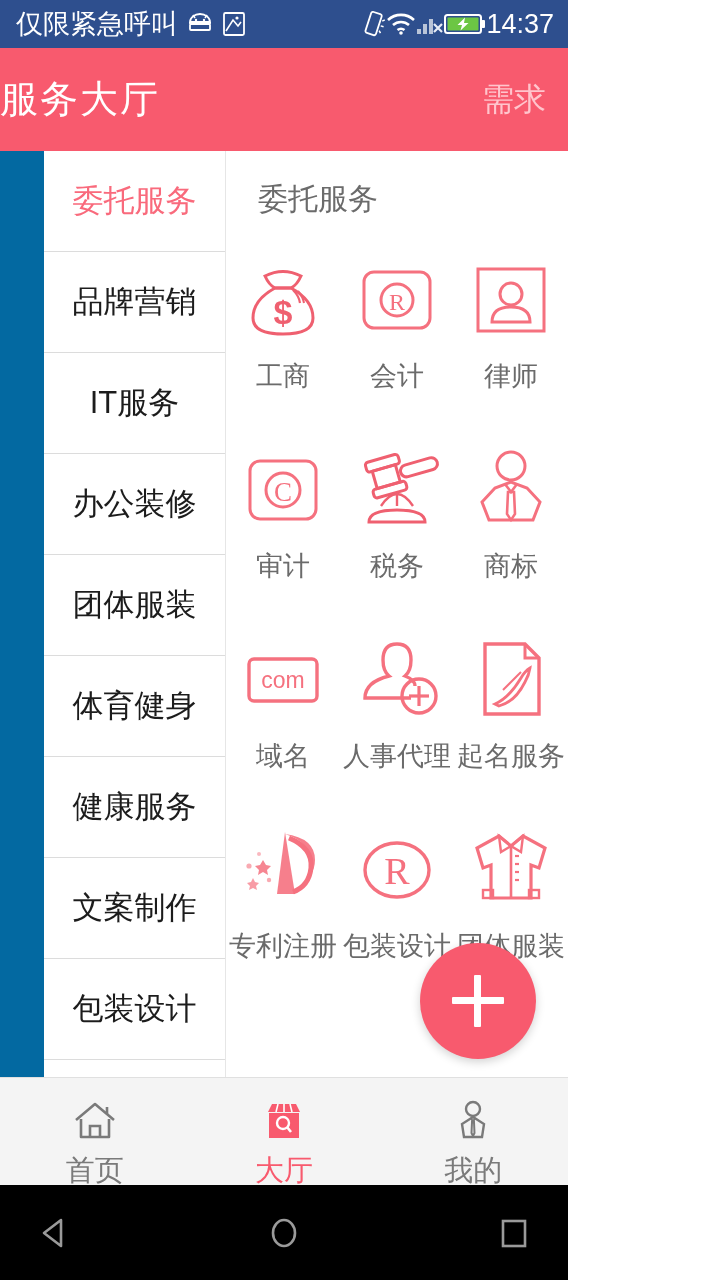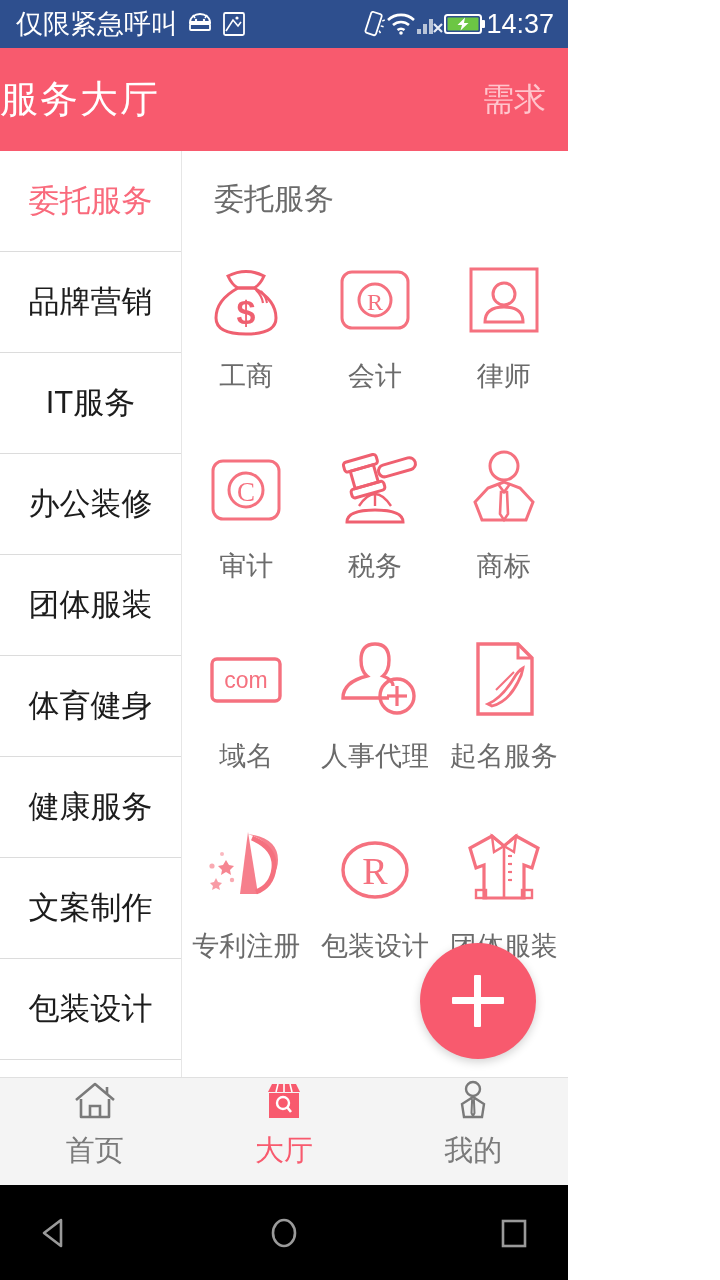--- a/index.html
+++ b/index.html
@@ -46,20 +46,21 @@
     font-size: 32px; color: #ffc5cd;
   }
 
   
   .body-area {
     flex: 1 1 auto;
     display: flex;
     min-height: 0;
     background: #0369a1;
     position: relative;
+    padding-left: 44px;
   }
 
   
   .sidebar {
     width: 182px; flex: 0 0 182px;
     background: #ffffff;
     border-right: 1px solid #e6e6e6;
     overflow: hidden;
   }
   .side-item {
@@ -129,21 +130,21 @@
   
   .bottomnav {
     flex: 0 0 108px; height: 108px;
     background: #f4f4f4;
     border-top: 1px solid #e0e0e0;
     display: flex;
   }
   .nav-item {
     flex: 1 1 0;
     display: flex; flex-direction: column;
-    align-items: center; justify-content: flex-start;
+    align-items: center; justify-content: flex-end;
     gap: 14px;
     color: #7a7a7a;
   }
   .nav-item.active { color: #f85a6e; }
   .nav-label { font-size: 29px; line-height: 1; }
   .nav-icon { height: 44px; display: flex; align-items: flex-end; }
 
   
   .androidnav {
     flex: 0 0 95px; height: 95px;

